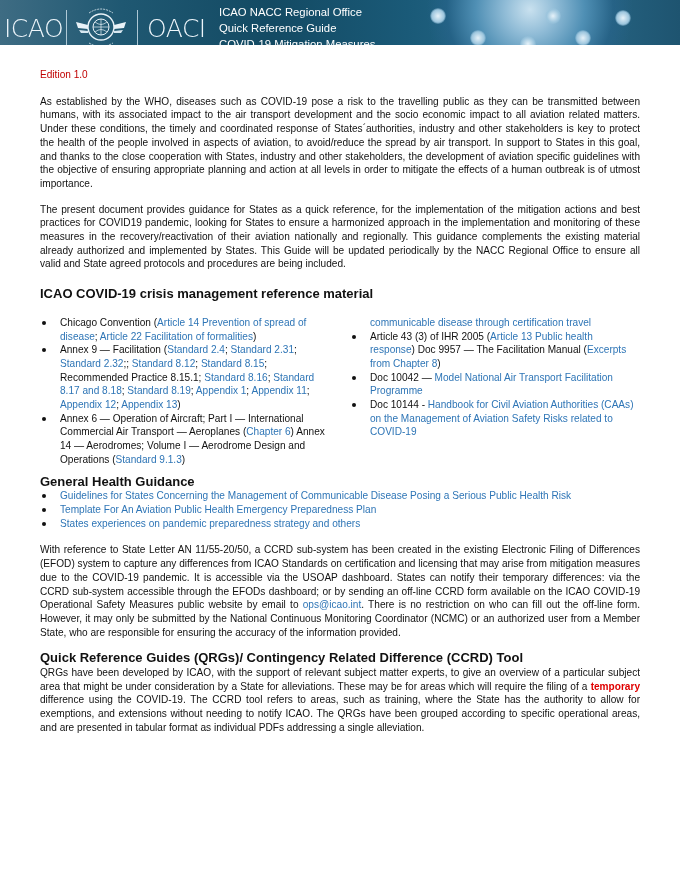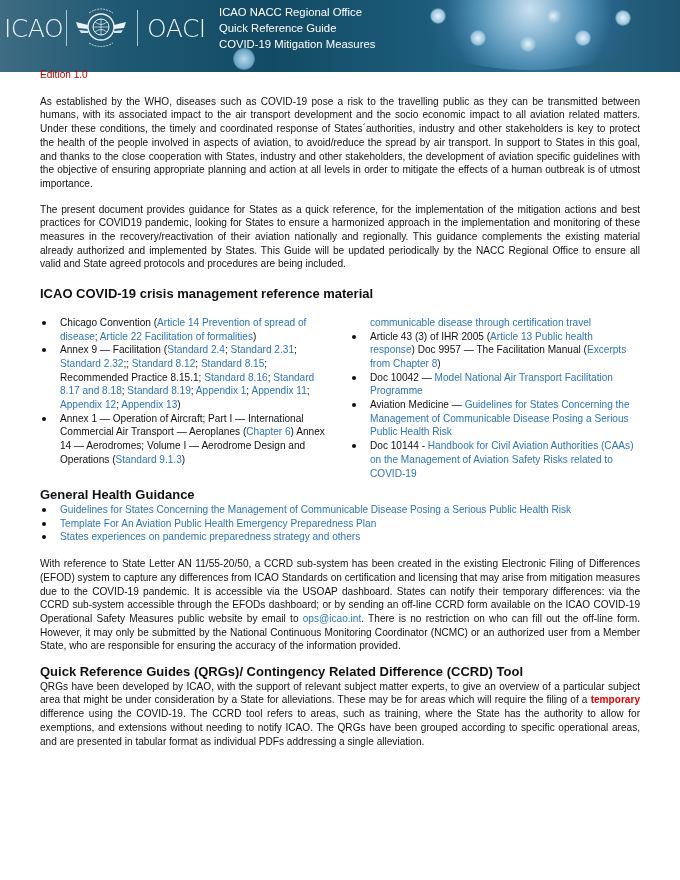--- a/index.html
+++ b/index.html
@@ -2,21 +2,21 @@
 <html><head>
 <meta charset="utf-8">
 <style>
   html, body { margin: 0; padding: 0; }
   body {
     width: 680px; height: 880px; background: #ffffff; overflow: hidden;
     font-family: "Liberation Sans", sans-serif; color: #111;
     position: relative;
   }
   .header {
-    position: absolute; left: 0; top: 0; width: 680px; height: 72px;
+    position: absolute; left: 0; top: 0; width: 680px; height: 45px;
     background: linear-gradient(90deg, #3e6c83 0%, #1f5872 18%, #134a63 40%, #1a5a78 60%, #2a6c8c 80%, #1e5470 100%);
     overflow: hidden;
   }
   .virus {
     position: absolute; left: 400px; top: -40px; width: 260px; height: 110px;
     border-radius: 50%;
     background: radial-gradient(circle at 50% 45%, #c9e1ef 0%, #8fbbd6 18%, #4f8fb4 38%, rgba(40,100,140,0.6) 58%, rgba(20,80,110,0) 72%);
   }
   .virus-spike {
     position: absolute; width: 16px; height: 16px; border-radius: 50%;
@@ -108,37 +108,34 @@
   <div class="cols">
     <div class="col">
       <ul class="bl">
         <li>
           <span>Chicago Convention (</span><a href="#">Article 14 Prevention of spread of disease</a><span>; </span><a href="#">Article 22 Facilitation of formalities</a><span>)</span>
         </li>
         <li>
           <span>Annex 9 — Facilitation (</span><a href="#">Standard 2.4</a>; <a href="#">Standard 2.31</a>; <a href="#">Standard 2.32</a>;; <a href="#">Standard 8.12</a>; <a href="#">Standard 8.15</a>; <span>Recommended Practice 8.15.1</span>; <a href="#">Standard 8.16</a>; <a href="#">Standard 8.17 and 8.18</a>; <a href="#">Standard 8.19</a>; <a href="#">Appendix 1</a>; <a href="#">Appendix 11</a>; <a href="#">Appendix 12</a>; <a href="#">Appendix 13</a><span>)</span>
         </li>
         <li>
-          <span>Annex 1 — Operation of Aircraft; Part I — International Commercial Air Transport — Aeroplanes (</span><a href="#">Chapter 6</a><span>) Annex 14 — Aerodromes; Volume I — Aerodrome Design and Operations (</span><a href="#">Standard 9.1.3</a><span>)</span>
+          <span>Annex 6 — Operation of Aircraft; Part I — International Commercial Air Transport — Aeroplanes (</span><a href="#">Chapter 6</a><span>) Annex 14 — Aerodromes; Volume I — Aerodrome Design and Operations (</span><a href="#">Standard 9.1.3</a><span>)</span>
         </li>
       </ul>
     </div>
     <div class="col">
       <ul class="bl">
         <li class="cont">
           <a href="#">communicable disease through certification travel</a>
         </li>
         <li>
           <span>Article 43 (3) of IHR 2005 (</span><a href="#">Article 13 Public health response</a><span>) Doc 9957 — The Facilitation Manual (</span><a href="#">Excerpts from Chapter 8</a><span>)</span>
         </li>
         <li>
           <span>Doc 10042 — </span><a href="#">Model National Air Transport Facilitation Programme</a>
-        </li>
-        <li>
-          <span>Aviation Medicine — </span><a href="#">Guidelines for States Concerning the Management of Communicable Disease Posing a Serious Public Health Risk</a>
         </li>
         <li>
           <span>Doc 10144 - </span><a href="#">Handbook for Civil Aviation Authorities (CAAs) on the Management of Aviation Safety Risks related to COVID-19</a>
         </li>
       </ul>
     </div>
   </div>
 
   <div class="gh">
     <h3>General Health Guidance</h3>

